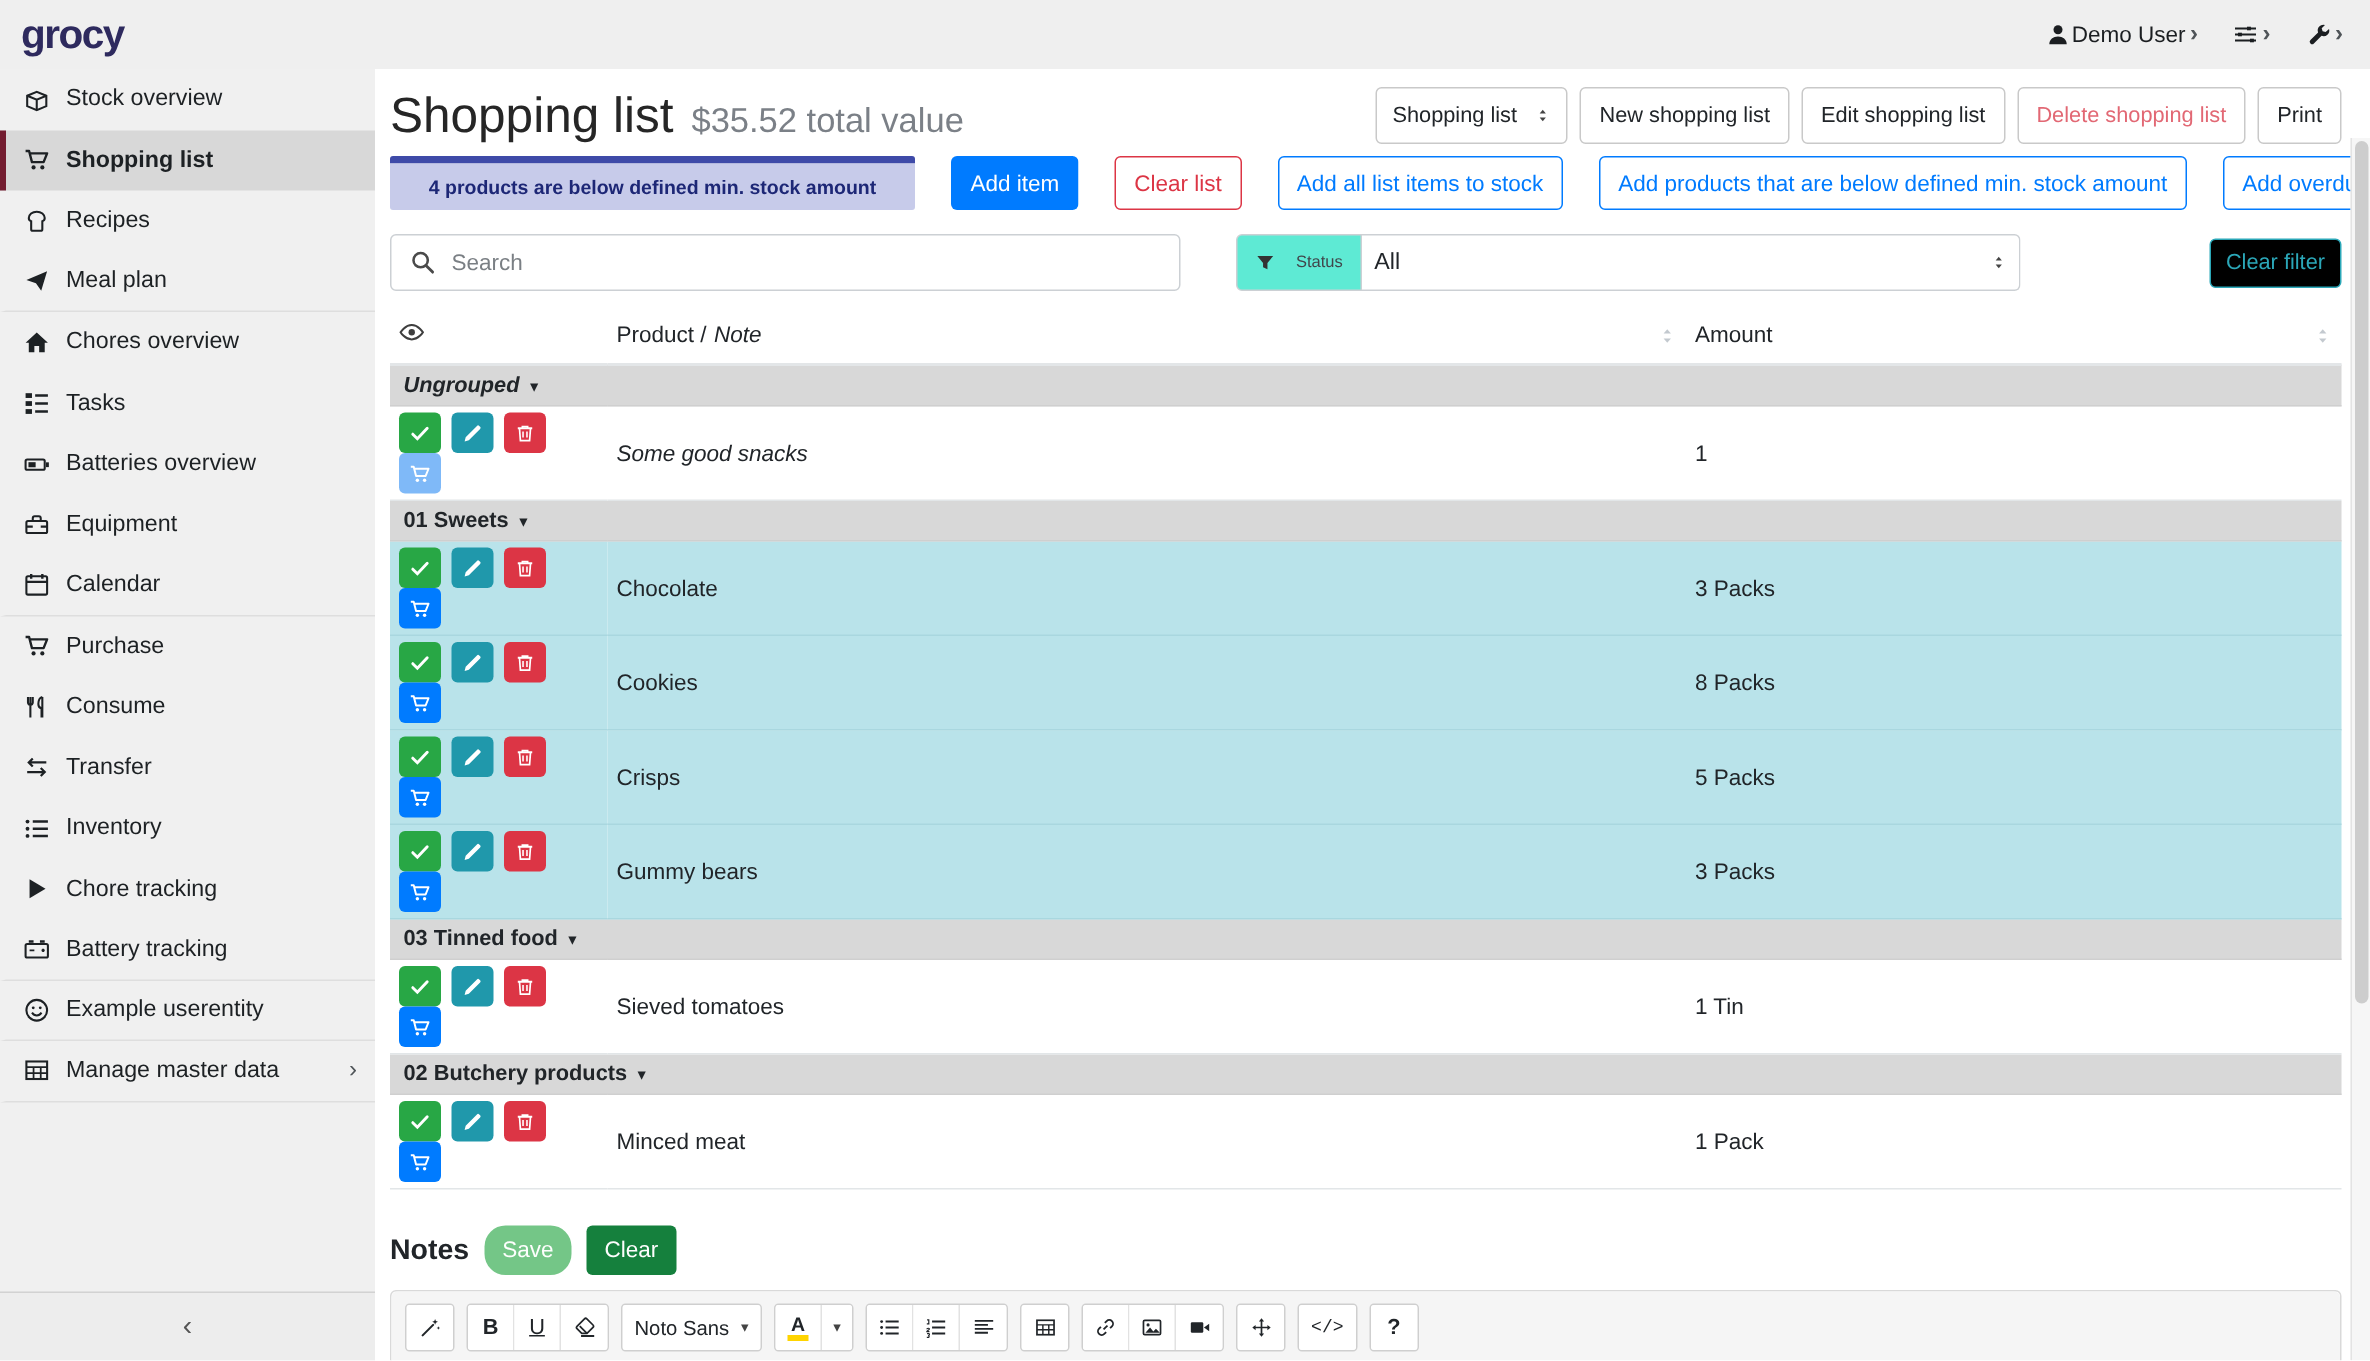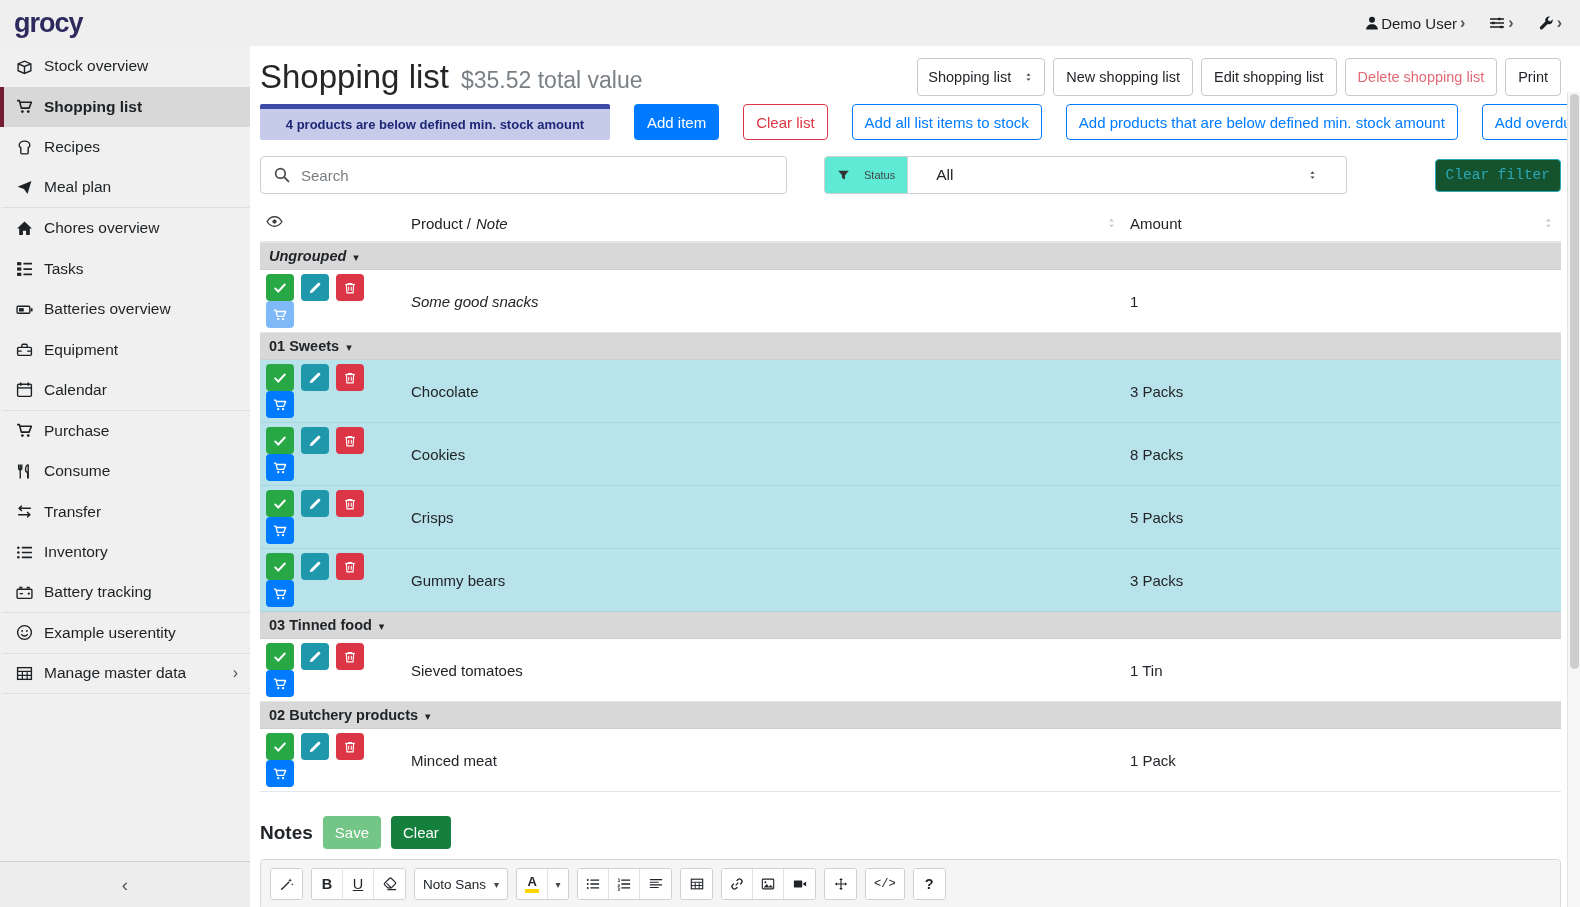--- a/index.html
+++ b/index.html
@@ -51,23 +51,23 @@
 
   
   .filter-row { margin-top:16px; display:flex; align-items:center; height:38px;justify-content:center; }
   .search-wrap { position:relative; width:527px; }
   .search-wrap input { width:100%; height:38px; border:1px solid #ccd0d4; border-radius:4px; padding:0 12px 0 40px; font-size:15px; font-family:inherit; color:#333; outline:none; }
   .search-wrap input::placeholder { color:#7a7f84; }
   .search-ic { position:absolute; left:13px; top:10px; width:17px; height:17px; color:#4a4a4a; }
   .status-group { display:flex; height:38px; margin-left:37px; width:523px; }
   .status-prepend { background:#5eead4; border:1px solid #ccd0d4; border-radius:4px 0 0 4px; display:flex; align-items:center; gap:14px; padding:0 12px; font-size:11px; color:#41464b; }
   .status-prepend svg { width:13px; height:13px; color:#333; }
-  .status-select { flex:1; border:1px solid #ccd0d4; border-left:none; border-radius:0 4px 4px 0; background:#fff; display:flex; align-items:center; justify-content:space-between; padding:0 28px; font-size:15.5px; cursor:pointer; }
+  .status-select { flex:1; border:1px solid #ccd0d4; border-left:none; border-radius:0 4px 4px 0; background:#fff; display:flex; align-items:center; justify-content:space-between; padding:0 8px; font-size:15.5px; cursor:pointer; }
   .status-select svg { width:11px; height:14px; color:#444; }
-  .clear-filter { margin-left:auto; height:33px; padding:0 10px; border:1px solid #2ba7b8; color:#2ba7b8; border-radius:4px; background:#14532d; font-size:14.5px; display:flex; align-items:center; cursor:pointer; font-family:Liberation Mono, monospace; }
+  .clear-filter { margin-left:auto; height:33px; padding:0 10px; border:1px solid #2ba7b8; color:#2ba7b8; border-radius:4px; background:#000000; font-size:14.5px; display:flex; align-items:center; cursor:pointer; font-family:Liberation Sans, sans-serif; }
 
   
   table.list-table { width:100%; border-collapse:collapse; margin-top:15px; table-layout:fixed; }
   col.c-act { width:145px; } col.c-amt { width:437px; }
   thead th { padding:4px 6px 8px; border-bottom:2px solid #e3e6e8; text-align:left; font-weight:400; font-size:15px; color:#212529; }
   .thflex { display:flex; align-items:center; }
   .sort-ic { margin-left:auto; width:13px; height:14px; color:#c3c9cf; }
   .th-eye svg { width:17px; height:17px; color:#3f3f3f; cursor:pointer; }
   .note-h { font-style:italic; margin-left:5px; }
   tr.group-row td { background:#d8d8d8; padding:5px 9px; font-size:14.5px; font-weight:700; color:#212529; border-bottom:1px solid #cfcfcf; }
@@ -78,21 +78,21 @@
   .abtn { width:28px; height:27px; border:none; border-radius:4px; margin-right:3px; display:inline-flex; align-items:center; justify-content:center; color:#fff; cursor:pointer; vertical-align:middle; }
   .abtn svg { width:14px; height:14px; }
   .abtn.green { background:#28a745; } .abtn.teal { background:#2098ab; }
   .abtn.red { background:#dc3545; } .abtn.blue { background:#007bff; }
   .abtn.blue.light { background:#7fb9f8; }
   .note-italic { font-style:italic; }
 
   
   .notes-row { margin-top:24px; display:flex; align-items:center; gap:10px; }
   .notes-title { font-size:19px; font-weight:700; }
-  .btn-save { background:#74c687; color:#fdfefd; border:none; border-radius:4px; padding:8px 12px; font-size:15px; cursor:pointer; font-family:inherit; }
+  .btn-save { background:#74c687; color:#fdfefd; border:none; border-radius:14px; padding:8px 12px; font-size:15px; cursor:pointer; font-family:inherit; }
   .btn-clearn { background:#15803d; color:#fdfdfd; border:none; border-radius:4px; padding:8px 12px; font-size:15px; cursor:pointer; font-family:inherit; }
   .editor { margin-top:10px; border:1px solid #d9d9d9; border-radius:4px; }
   .ed-toolbar { padding:8px 9px; background:#f5f5f5; border-bottom:1px solid #d9d9d9; display:flex; gap:8px; align-items:center; border-radius:4px 4px 0 0; flex-wrap:wrap; }
   .ed-group { display:inline-flex; background:#fff; border:1px solid #cfcfcf; border-radius:3px; overflow:hidden; }
   .ed-btn { min-width:31px; height:30px; display:flex; align-items:center; justify-content:center; padding:0 8px; font-size:14.5px; color:#212529; border:none; border-right:1px solid #e2e2e2; background:#fff; cursor:pointer; font-family:inherit; }
   .ed-group .ed-btn:last-child { border-right:none; }
   .ed-btn svg { width:14px; height:14px; }
   .ed-bold { font-weight:700; }
   .ed-underline { text-decoration:underline; }
   .font-btn { gap:8px; font-size:13.5px; }
@@ -365,20 +365,26 @@
         <svg>
           <use href="#i-exchange"></use>
         </svg>
         <span>Transfer</span>
       </div>
     <div class="side-item">
         <svg>
           <use href="#i-list"></use>
         </svg>
         <span>Inventory</span>
+      </div>
+    <div class="side-item">
+        <svg>
+          <use href="#i-play"></use>
+        </svg>
+        <span>Chore tracking</span>
       </div>
     <div class="side-item with-sep">
         <svg>
           <use href="#i-carbattery"></use>
         </svg>
         <span>Battery tracking</span>
       </div>
     <div class="side-item with-sep">
         <svg>
           <use href="#i-smile"></use>

